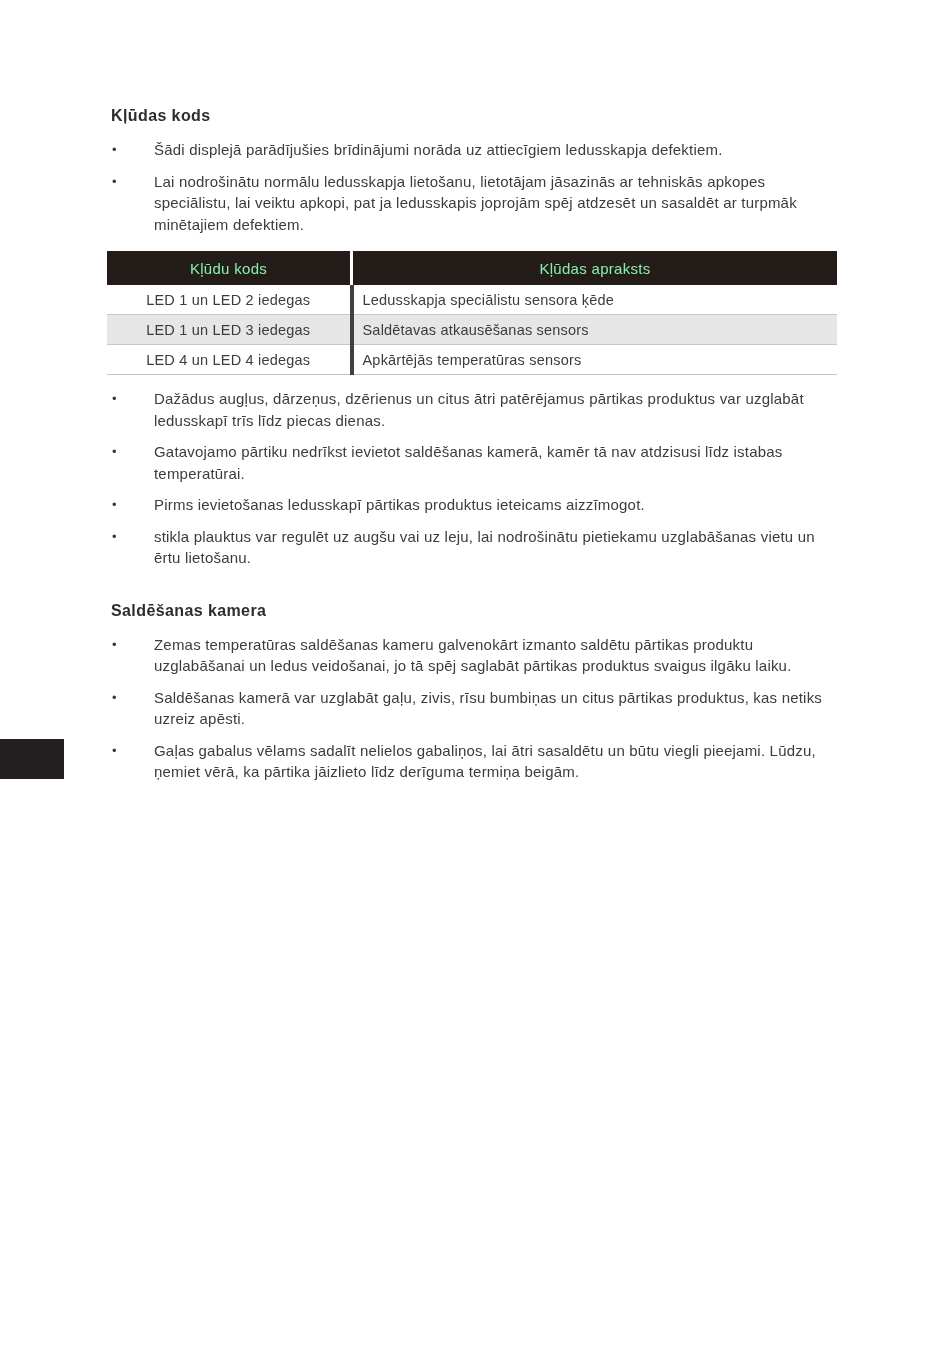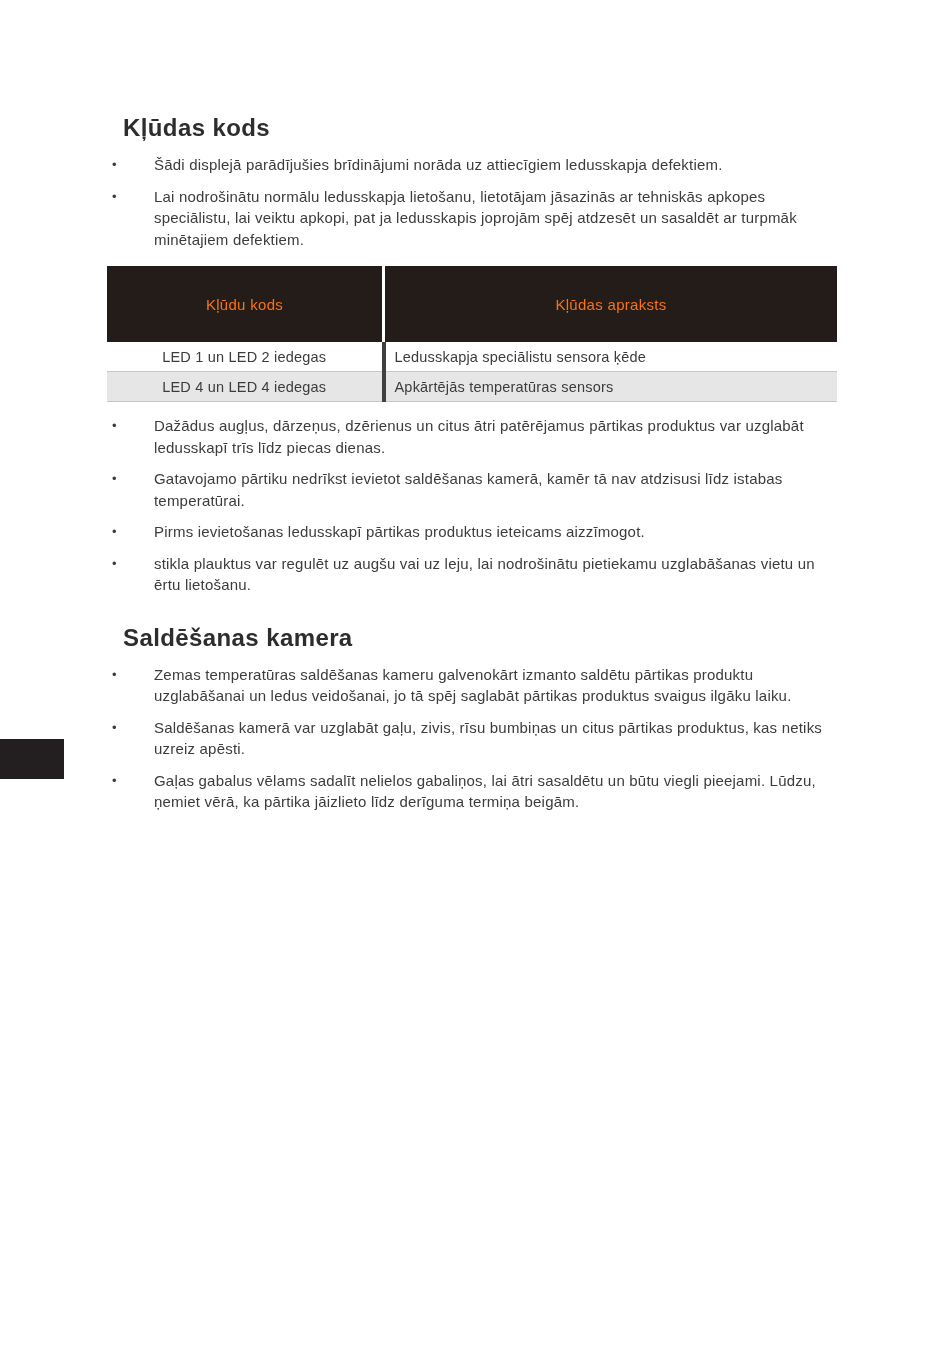--- a/index.html
+++ b/index.html
@@ -23,22 +23,22 @@
     background: #231f20;
   }
   .content {
     position: absolute;
     left: 107px;
     top: 0;
     width: 730px;
     padding-top: 102px;
   }
   .section-heading {
-    margin: 16px;
-    font-size: 24px;
+    margin: 4px;
+    font-size: 16px;
     line-height: 20px;
     font-weight: 700;
     letter-spacing: 0.4px;
     color: #2d2d2d;
   }
   .section-heading.mt-lg { margin-top: 44px; }
   .section-heading.mt-md { margin-top: 32px; }
   .bullet-list {
     list-style: none;
     margin: 13px 0 0 0;
@@ -64,26 +64,26 @@
   }
   .bullet-text { flex: 1 1 auto; margin-left: 16px; }
   .error-table {
     width: 730px;
     margin-top: 16px;
     border-collapse: collapse;
     table-layout: fixed;
   }
   .error-table th {
     background: #231c19;
-    color: #f97316;
+    color: #86efac;
     font-weight: 400;
     font-size: 15px;
     letter-spacing: 0.3px;
-    height: 44px;
-    padding: 16px;
+    height: 34px;
+    padding: 0;
     text-align: center;
   }
   .error-table th.col-code {
     width: 243px;
     border-right: 3px solid #ffffff;
   }
   .error-table td {
     height: 29px;
     padding: 0;
     font-size: 14.5px;
@@ -130,20 +130,24 @@
         <th class="col-code">Kļūdu kods</th>
         <th class="col-desc">Kļūdas apraksts</th>
       </tr>
     </thead>
     <tbody>
       <tr>
         <td class="cell-code">LED 1 un LED 2 iedegas</td>
         <td class="cell-desc">Ledusskapja speciālistu sensora ķēde</td>
       </tr>
       <tr>
+        <td class="cell-code">LED 1 un LED 3 iedegas</td>
+        <td class="cell-desc">Saldētavas atkausēšanas sensors</td>
+      </tr>
+      <tr>
         <td class="cell-code">LED 4 un LED 4 iedegas</td>
         <td class="cell-desc">Apkārtējās temperatūras sensors</td>
       </tr>
     </tbody>
   </table>
 
   <ul class="bullet-list">
     <li class="bullet-item">
       <span class="bullet-marker">•</span>
       <span class="bullet-text">Dažādus augļus, dārzeņus, dzērienus un citus ātri patērējamus pārtikas produktus var uzglabāt ledusskapī trīs līdz piecas dienas.</span>

